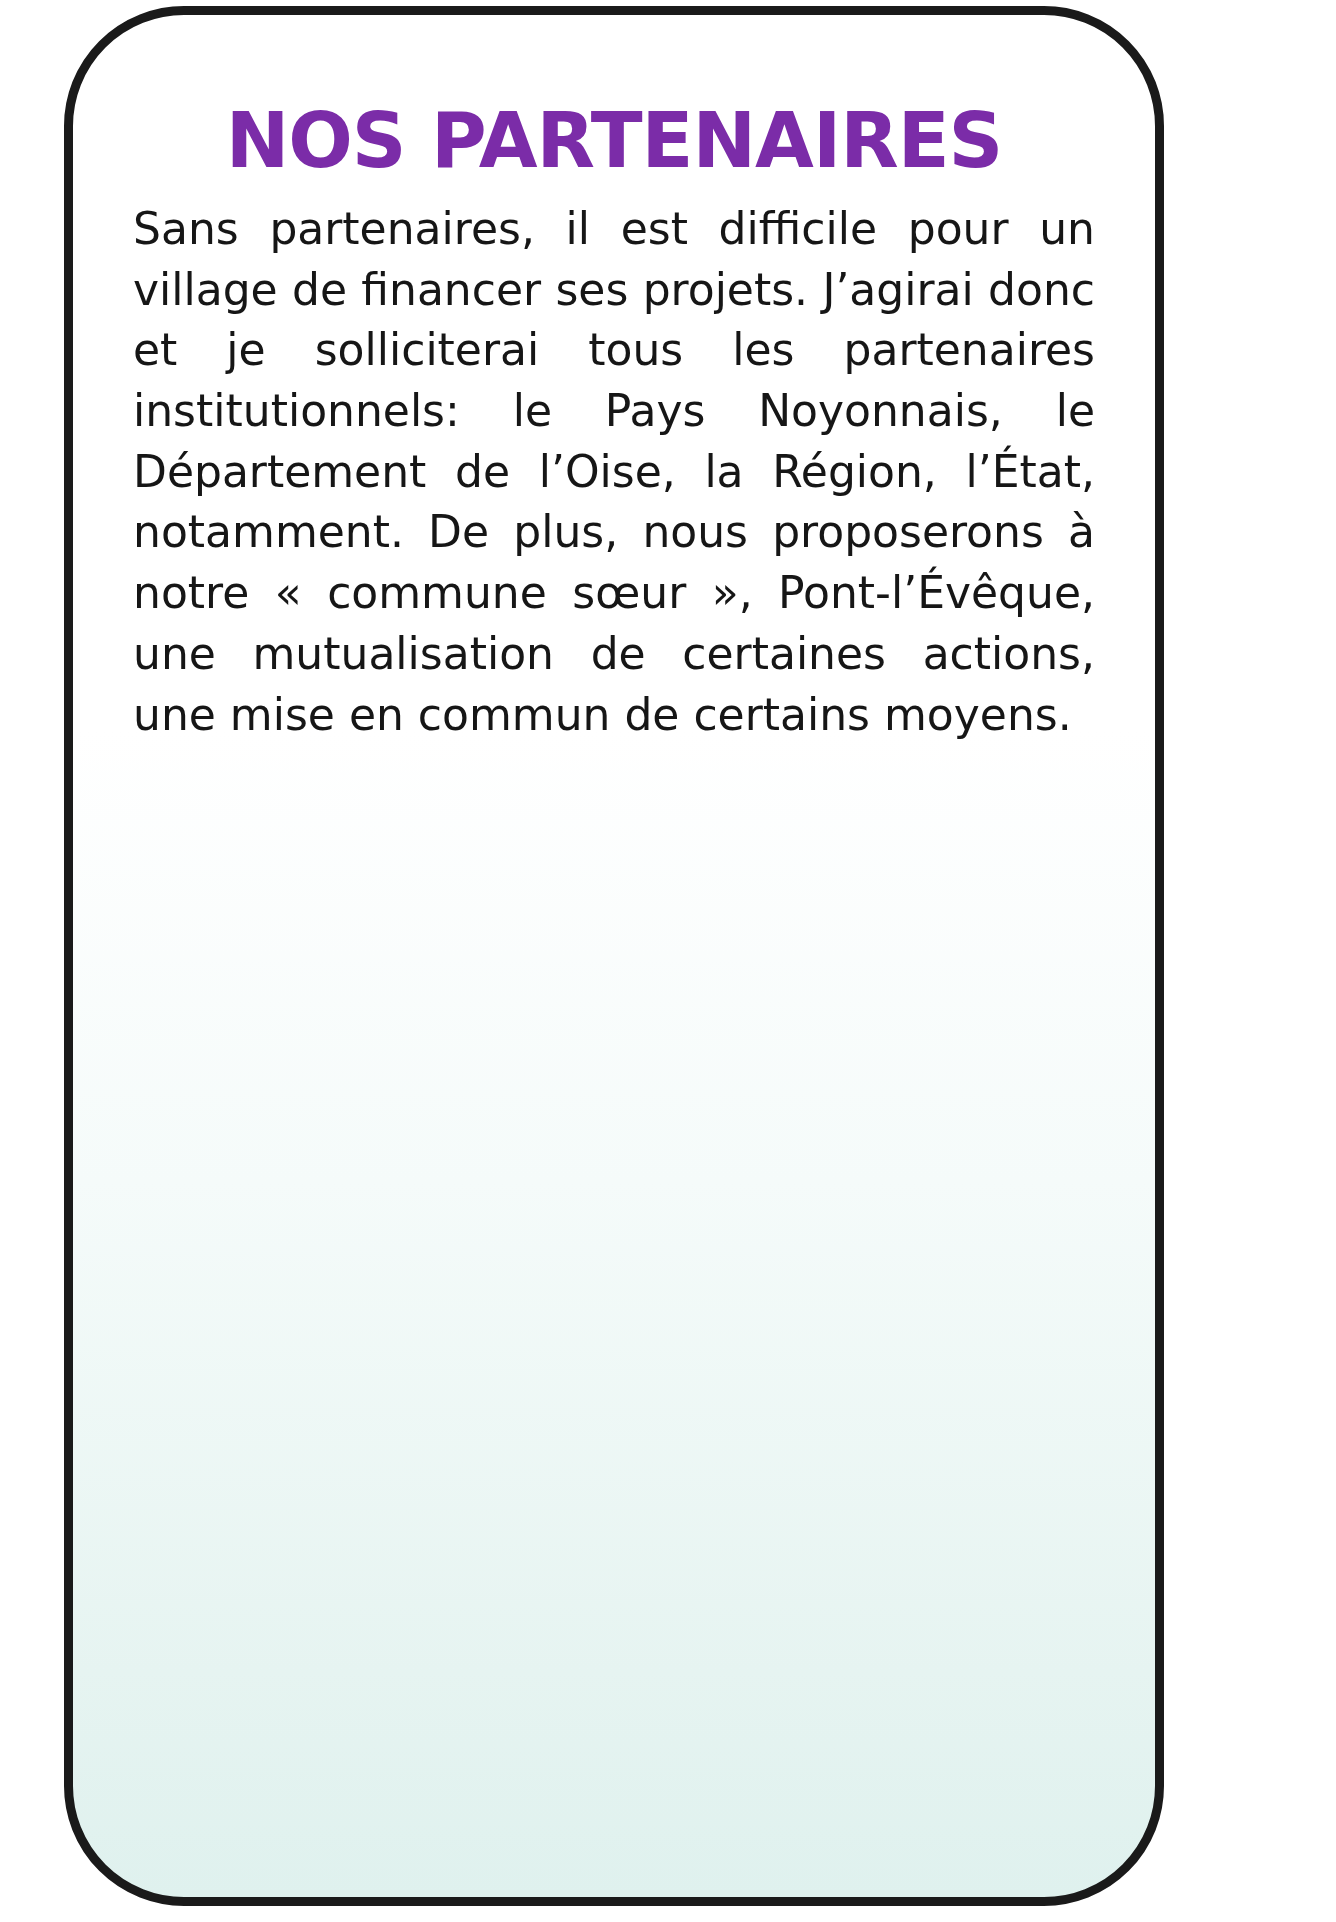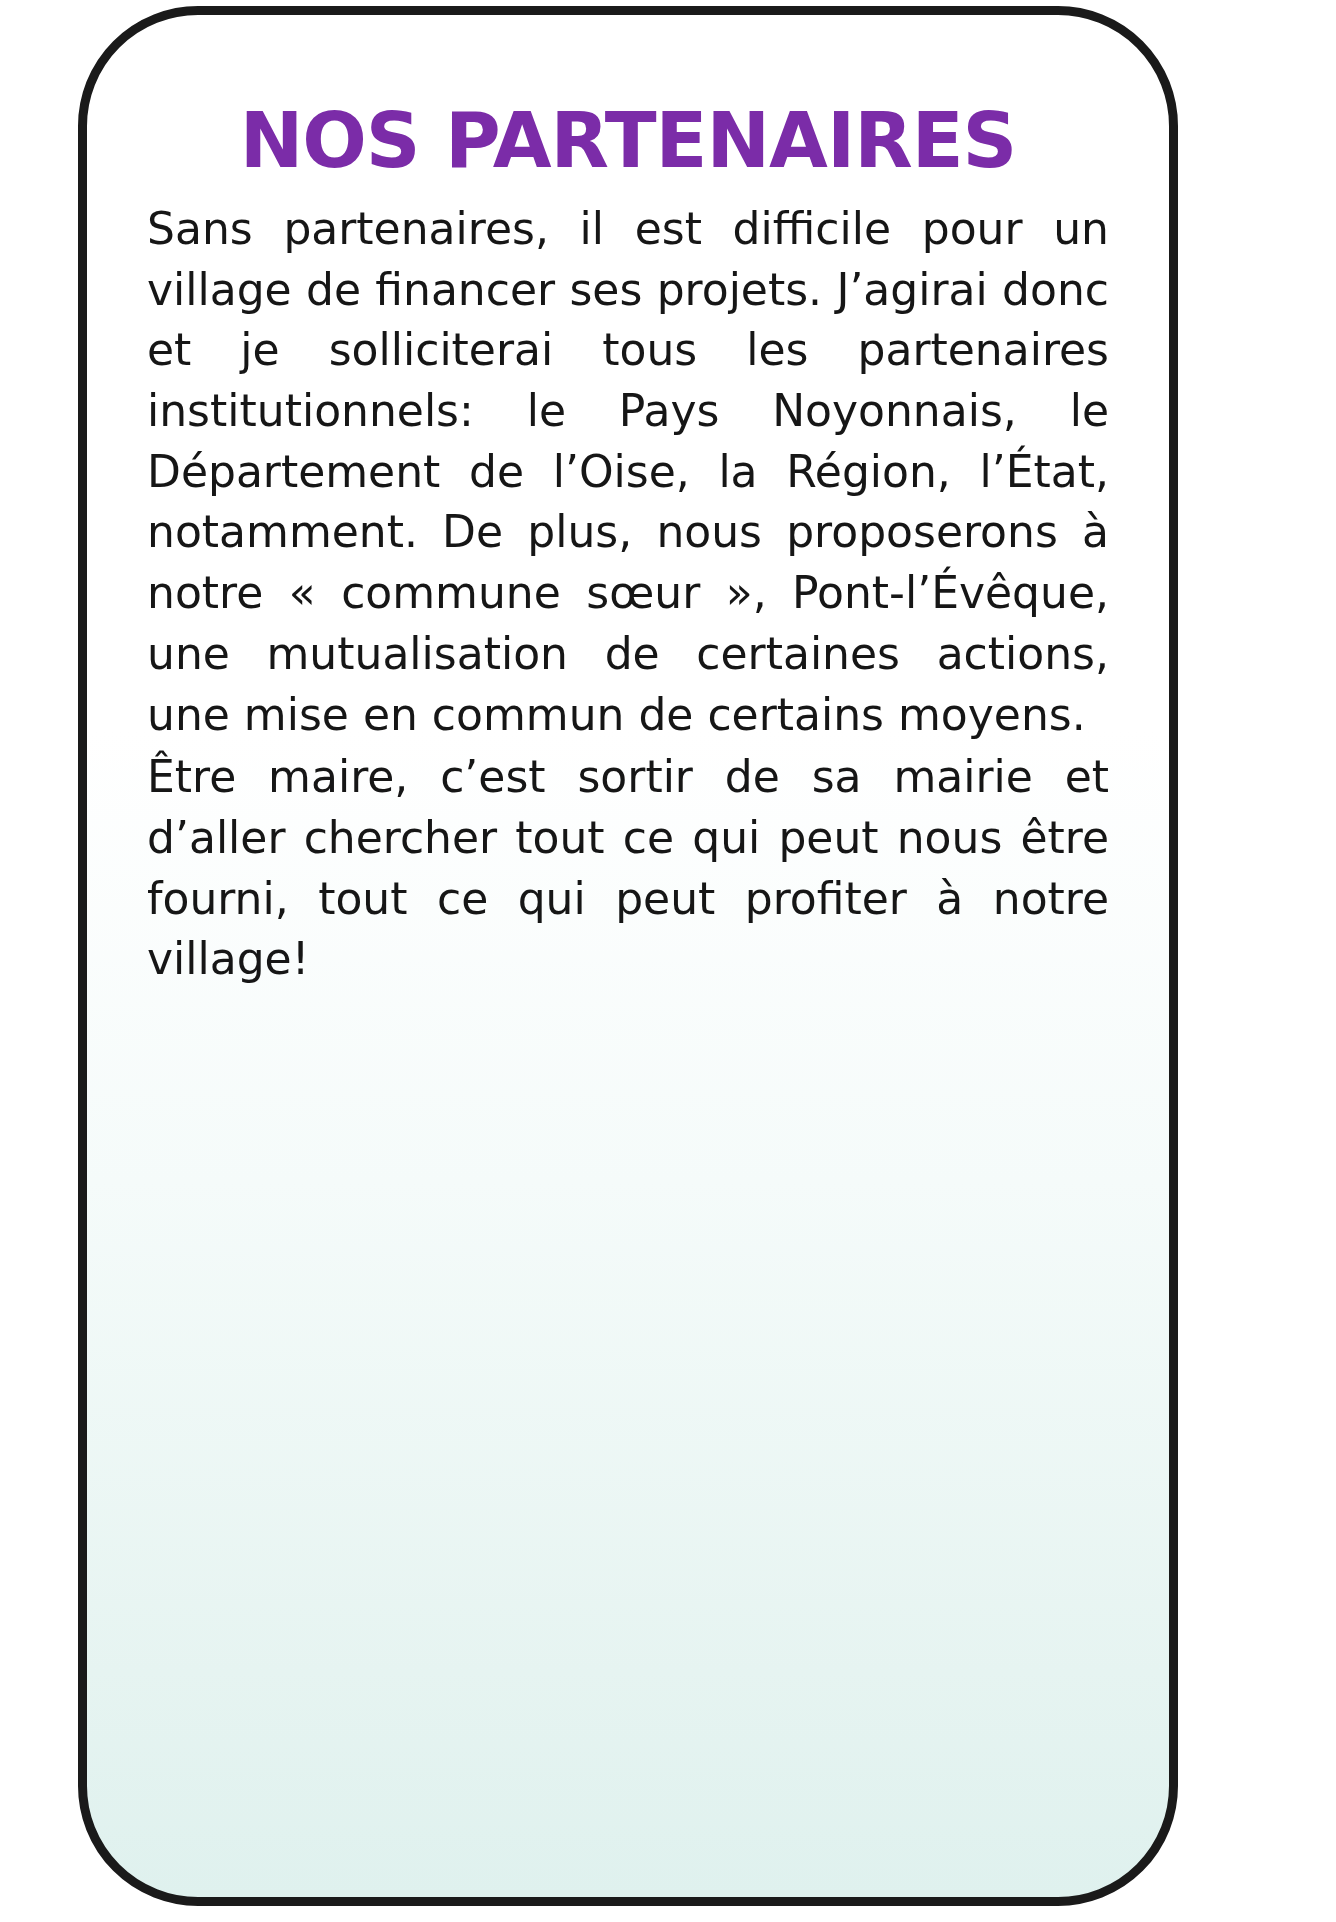--- a/index.html
+++ b/index.html
@@ -17,21 +17,21 @@
   .page {
     position: relative;
     width: 1336px;
     height: 1922px;
     background: #ffffff;
   }
 
   
   .card {
     position: absolute;
-    left: 78px;
+    left: 64px;
     top: 6px;
     width: 1100px;
     height: 1900px;
     box-sizing: border-box;
     border: 9px solid #1a1a1a;
     border-radius: 120px;
     background: linear-gradient(to bottom,
                 #ffffff 0%,
                 #ffffff 38%,
                 #f5fbfa 62%,
@@ -78,17 +78,16 @@
 </style>
 </head>
 <body>
 
 <div class="page">
   <div class="card">
     <div class="card-inner">
       <h1 class="card-title">NOS PARTENAIRES</h1>
       <div class="card-body">
         <p>Sans partenaires, il est difficile pour un village de financer ses projets. J’agirai donc et je solliciterai tous les partenaires institutionnels: le Pays Noyonnais, le Département de l’Oise, la Région, l’État, notamment. De plus, nous proposerons à notre « commune sœur », Pont-l’Évêque, une mutualisation de certaines actions, une mise en commun de certains moyens.</p>
-        <p>Être maire, c’est sortir de sa mairie et d’aller chercher tout ce qui peut nous être fourni, tout ce qui peut profiter à notre village!</p>
       </div>
     </div>
   </div>
 </div>
 
 </body></html>

